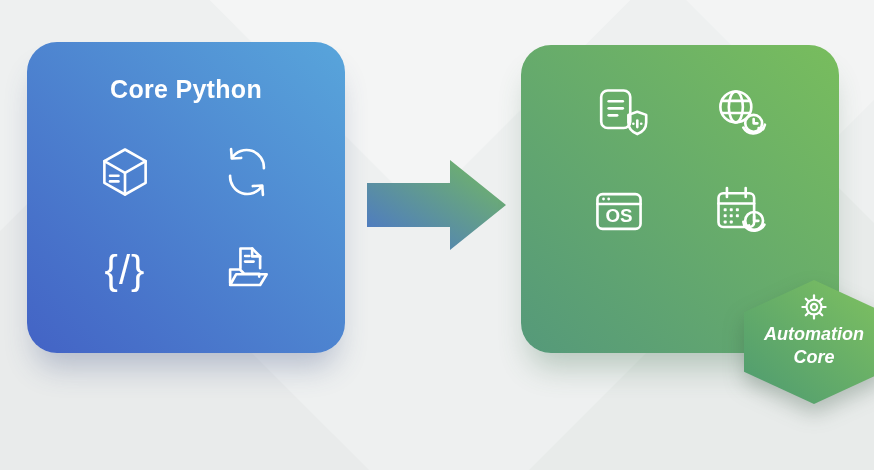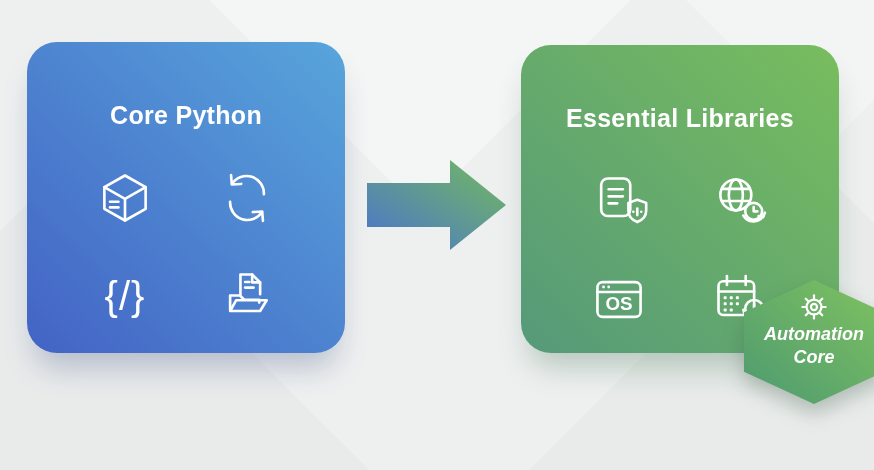--- a/index.html
+++ b/index.html
@@ -23,21 +23,21 @@
     left:27px;top:42px;width:318px;height:311px;
     background:linear-gradient(to bottom left,#58a5db 0%,#4363c5 100%);
     box-shadow:0 22px 30px -8px rgba(60,80,130,.30);
   }
   .card.right{
     left:521px;top:45px;width:318px;height:308px;
     background:linear-gradient(to top right,#55997a 0%,#78bd5d 100%);
     box-shadow:0 22px 30px -8px rgba(60,110,75,.30);
   }
   .card-title{
-    margin-top:60px;color:#fff;font-size:25px;font-weight:700;
+    margin-top:34px;color:#fff;font-size:25px;font-weight:700;
     letter-spacing:.3px;line-height:1.1;
   }
   .icon-grid{
     margin-top:38px;display:grid;
     grid-template-columns:60px 60px;grid-template-rows:60px 60px;
     column-gap:62px;row-gap:38px;justify-items:center;align-items:center;
   }
   .ic{width:60px;height:60px;display:block;}
   .ic path,.ic rect,.ic circle,.ic ellipse,.ic polyline{
     fill:none;stroke:#fff;stroke-width:2.8;stroke-linecap:round;stroke-linejoin:round;
@@ -106,21 +106,20 @@
         <linearGradient id="ag" x1="0" y1="1" x2="1" y2="0">
           <stop offset="0" stop-color="#4a74cd"></stop>
           <stop offset="1" stop-color="#74ba5e"></stop>
         </linearGradient>
       </defs>
       <polygon points="7,33 90,33 90,10 146,55 90,100 90,77 7,77" fill="url(#ag)"></polygon>
     </svg>
   </div>
 
   <div class="card right">
-    <div class="card-title">Essential Libraries</div>
     <div class="icon-grid">
       <svg class="ic" viewBox="0 0 64 64">
         <rect x="13" y="8" width="31" height="40" rx="7"></rect>
         <path d="M21 19.5 h15"></path>
         <path d="M21 27 h15"></path>
         <path d="M21 34.5 h9"></path>
         <path d="M42 34 l9.5 -3.3 9.5 3.3 v8.2 c0 6.6 -4.2 10.2 -9.5 12.3 c-5.3 -2.1 -9.5 -5.7 -9.5 -12.3 z"></path>
         <path d="M51.5 40 v7"></path>
         <circle class="filled" cx="47.3" cy="43.5" r="1.4"></circle>
         <circle class="filled" cx="55.7" cy="43.5" r="1.4"></circle>

